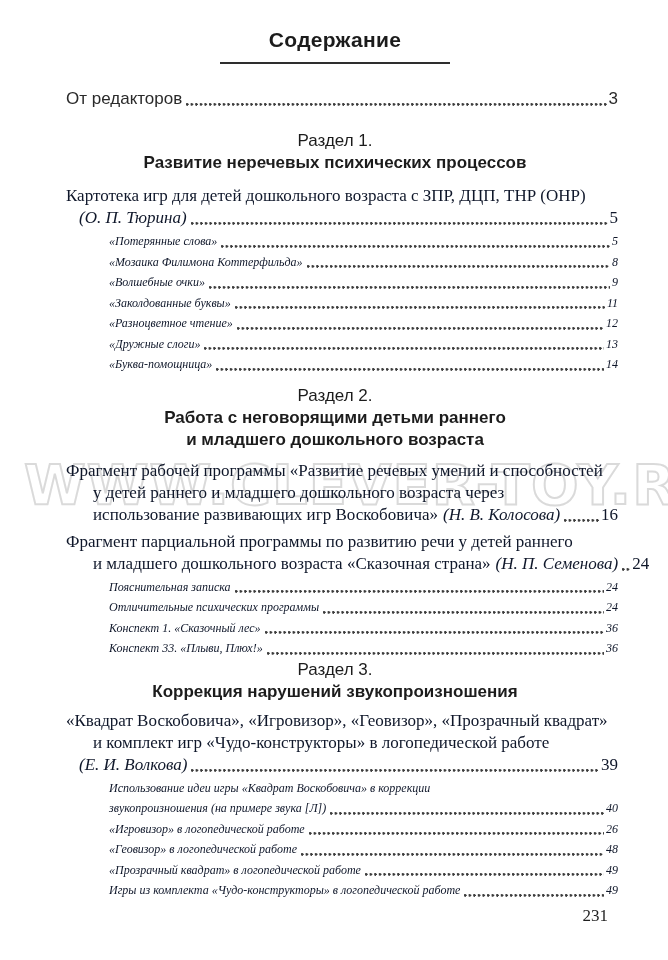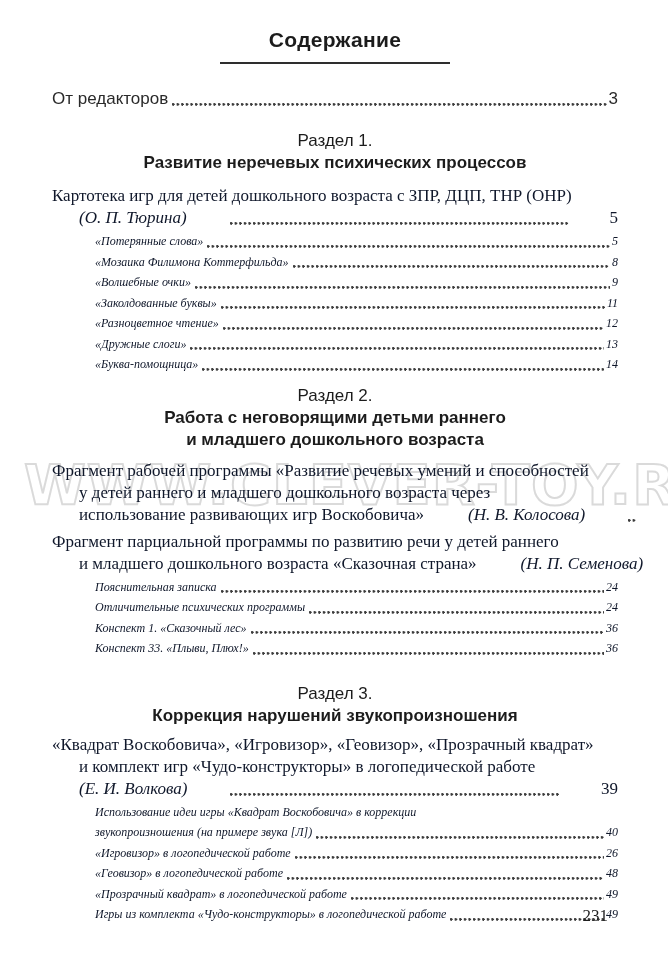--- a/index.html
+++ b/index.html
@@ -27,21 +27,21 @@
     letter-spacing: 0.3px;
   }
   .title-rule {
     width: 230px;
     margin: 10px auto 0;
     border: 0;
     border-top: 2.5px solid #2e2e2e;
   }
   
   .row { display: flex; align-items: baseline; }
-  .row .txt { white-space: nowrap; flex: 0 0 auto; }
+  .row .txt { white-space: nowrap; flex: 0 0 auto; margin-left: 14px; }
   .row .au  { white-space: nowrap; flex: 0 0 auto; font-style: italic; margin-left: 5px; }
   .row .pg  { flex: 0 0 auto; }
   .leader {
     flex: 1 1 auto;
     min-width: 8px;
     height: 3px;
     margin: 0 2px 0 4px;
     align-self: flex-end;
     margin-bottom: 4px;
     background-image: radial-gradient(circle at 1.2px 1.4px, #3d3d3d 1.1px, rgba(0,0,0,0) 1.55px);
@@ -59,40 +59,40 @@
     font-size: 17px;
     line-height: 22px;
     color: #0f172a;
   }
   .it {
     font-style: italic;
     font-size: 12px;
     line-height: 20.5px;
     align-items: flex-end;
   }
-  .ind1 { padding-left: 27px; gap: 39px; }
+  .ind1 { padding-left: 27px; }
   .ind2 { padding-left: 43px; }
   
   .sec-head {
     text-align: center;
     font-family: "Liberation Sans", sans-serif;
     color: #1c1c1c;
   }
   .sec-head .kicker { font-size: 17px; font-weight: 400; line-height: 22px; }
   .sec-head .sec-title { font-size: 17px; font-weight: 700; line-height: 22px; }
   
   .editors-block { margin-top: 24px; }
   .sec1-head { margin-top: 20px; }
   .g1 { margin-top: 11px; }
   .subs-1 { margin-top: 2px; }
   .sec2-head { margin-top: 10px; }
   .g2 { margin-top: 9px; }
   .g3 { margin-top: 5px; }
   .subs-2 { margin-top: 2px; }
-  .sec3-head { margin-top: 24px; }
+  .sec3-head { margin-top: 0; }
   .g4 { margin-top: 7px; }
   .subs-3 { margin-top: 2px; }
   
   .watermark {
     position: absolute;
     z-index: 1;
     top: 452px;
     left: 24px;
     right: 0;
     font-family: "DejaVu Sans", sans-serif;

